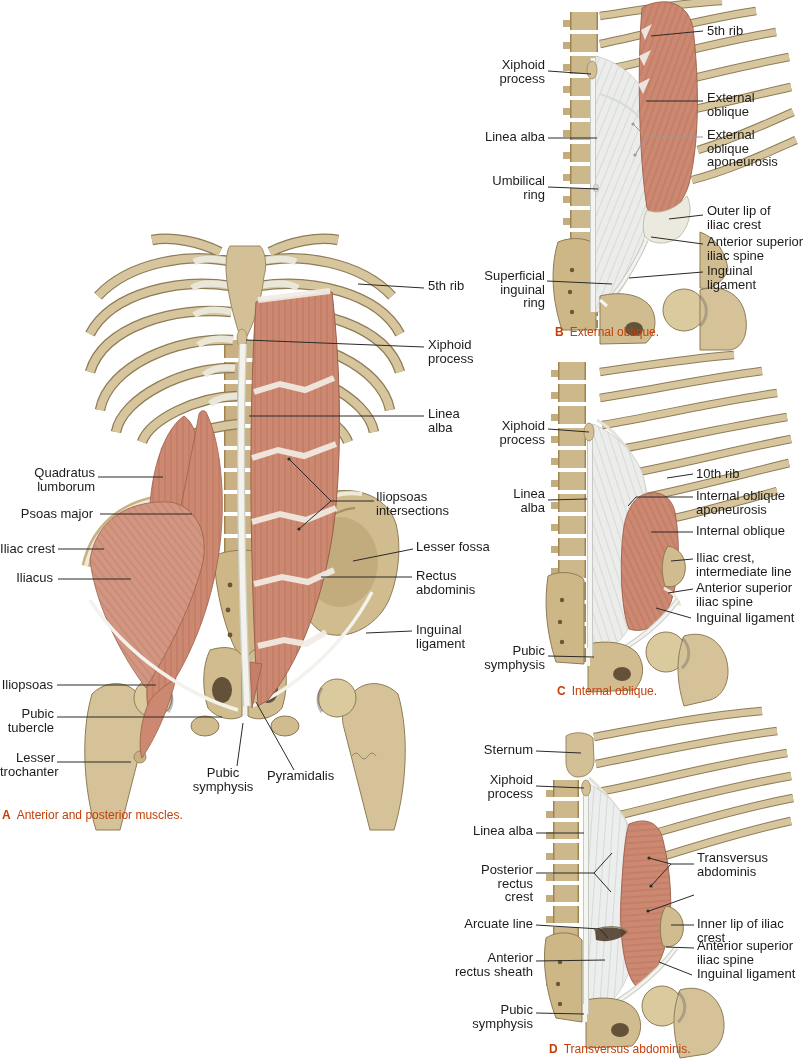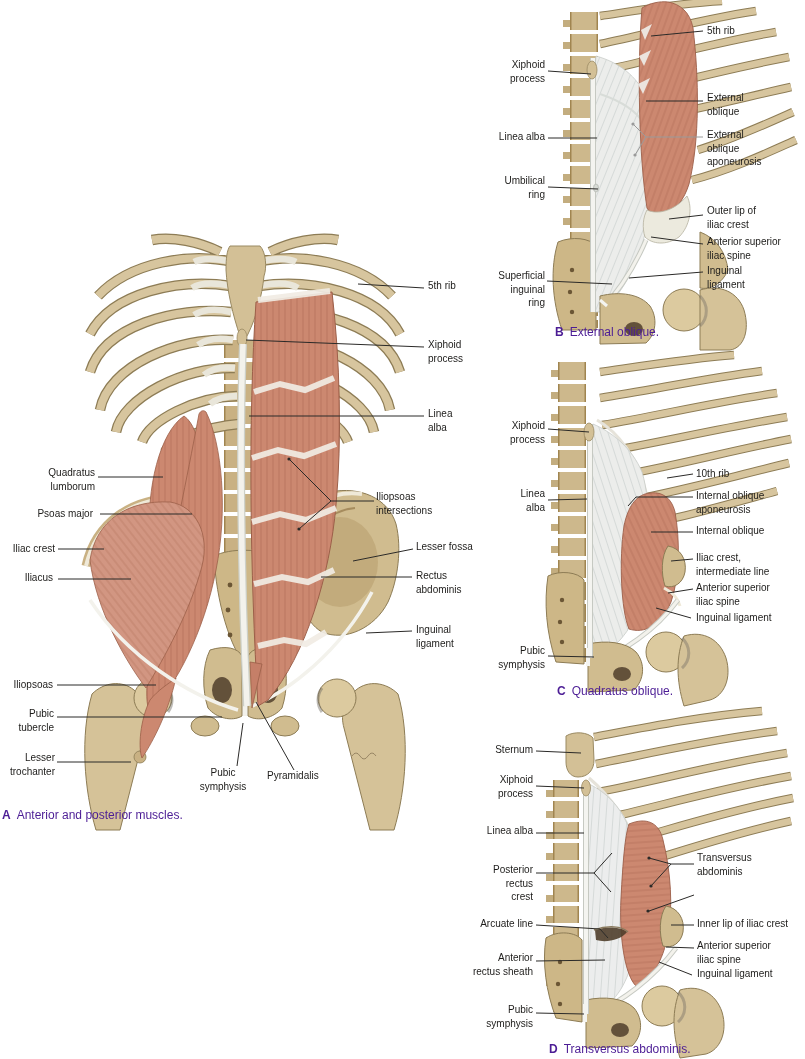--- a/index.html
+++ b/index.html
@@ -1,22 +1,22 @@
 <!DOCTYPE html>
 <html><head>
 <meta charset="utf-8">
 <style>
   html,body{margin:0;padding:0;background:#fff;}
   .page{position:relative;width:805px;height:1059px;background:#fff;overflow:hidden;
         font-family:"Liberation Sans",sans-serif;}
   .art{position:absolute;left:0;top:0;}
-  .lb{position:absolute;font-size:10px;line-height:13.5px;color:#1d1c1a;white-space:pre-line;}
+  .lb{position:absolute;font-size:13px;line-height:13.5px;color:#1d1c1a;white-space:pre-line;}
   .lb.r{text-align:right;}
   .lb.c{text-align:center;}
-  .cap{position:absolute;font-size:12px;color:#4c1d95;}
+  .cap{position:absolute;font-size:12px;color:#c2410c;}
   .capL{font-weight:bold;margin-right:6px;}
 </style>
 </head>
 <body>
 
 <div class="page">
 
 <svg class="art" width="805" height="1059" viewBox="0 0 805 1059">
   <defs>
     <pattern id="fibV" width="6" height="6" patternUnits="userSpaceOnUse">
@@ -319,21 +319,21 @@
 symphysis</div>
 <div class="lb" style="left:696px;top:467px">10th rib</div>
 <div class="lb" style="left:696px;top:489px">Internal oblique
 aponeurosis</div>
 <div class="lb" style="left:696px;top:524px">Internal oblique</div>
 <div class="lb" style="left:696px;top:551px">Iliac crest,
 intermediate line</div>
 <div class="lb" style="left:696px;top:581px">Anterior superior
 iliac spine</div>
 <div class="lb" style="left:696px;top:611px">Inguinal ligament</div>
-<div class="cap" style="left:557px;top:684px"><span class="capL">C</span><span>Quadratus oblique.</span></div>
+<div class="cap" style="left:557px;top:684px"><span class="capL">C</span><span>Internal oblique.</span></div>
 
 <div class="lb r" style="left:455px;top:743px;width:78px">Sternum</div>
 <div class="lb r" style="left:455px;top:773px;width:78px">Xiphoid
 process</div>
 <div class="lb r" style="left:455px;top:824px;width:78px">Linea alba</div>
 <div class="lb r" style="left:455px;top:863px;width:78px">Posterior
 rectus
 crest</div>
 <div class="lb r" style="left:450px;top:917px;width:83px">Arcuate line</div>
 <div class="lb r" style="left:445px;top:951px;width:88px">Anterior

